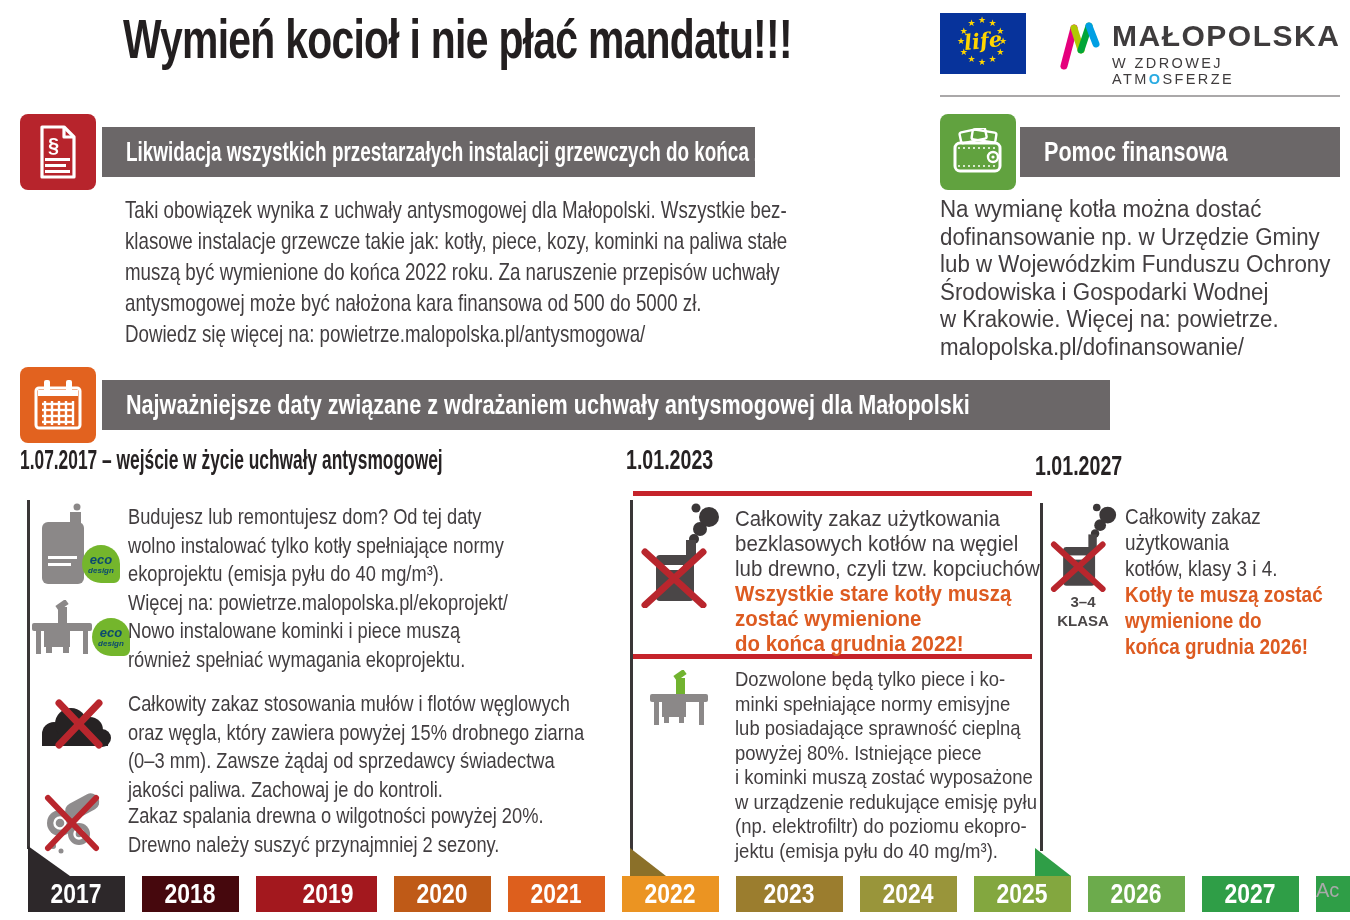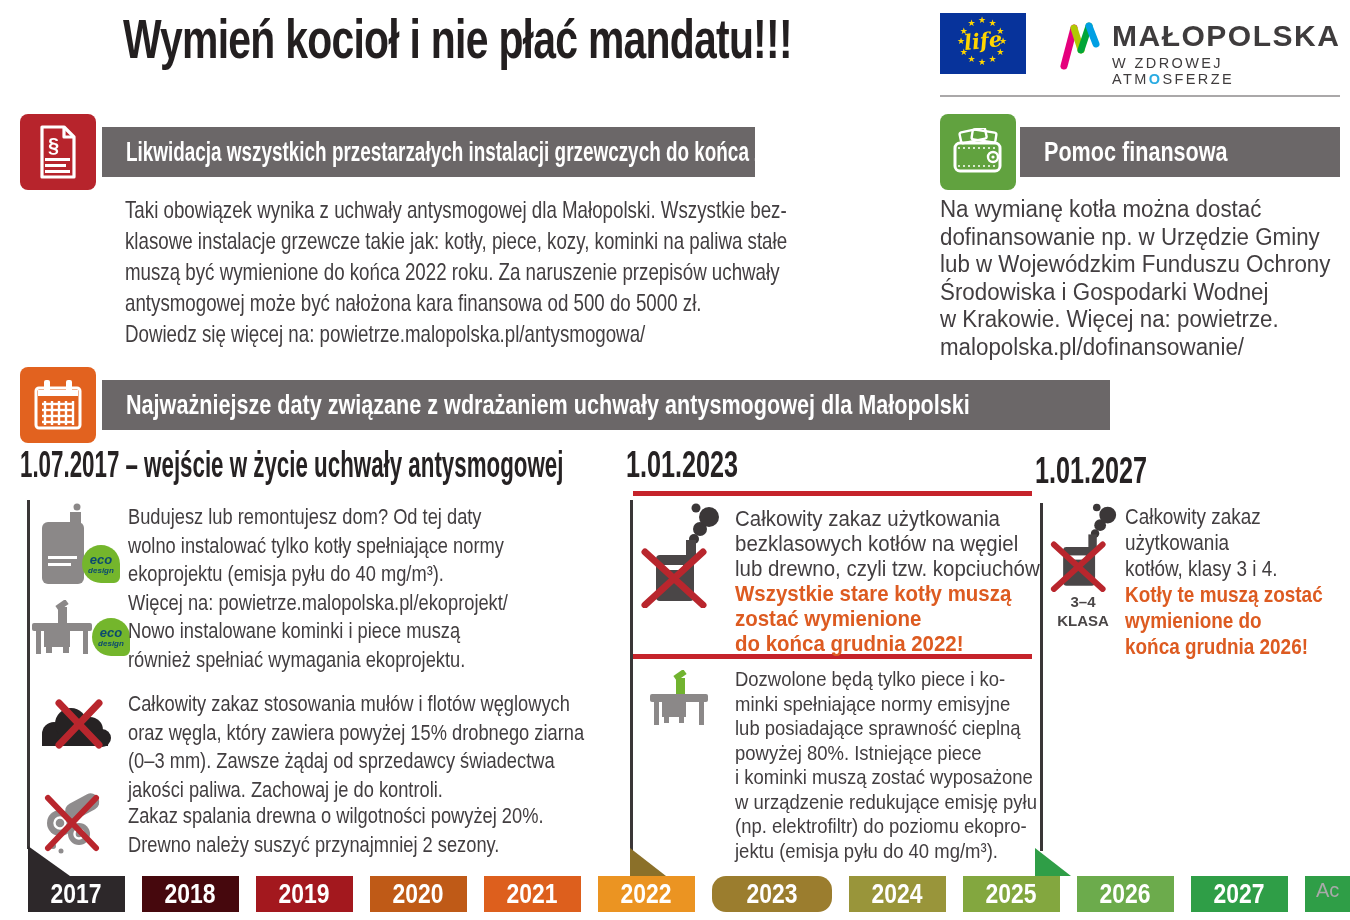--- a/index.html
+++ b/index.html
@@ -36,21 +36,21 @@
   .bar2{left:1020px;top:127px;width:320px;}
   .bar3{left:102px;top:380px;width:1008px;}
   .bar-label{font-size:27px;font-weight:bold;color:#fff;}
 
   
   .para{position:absolute;white-space:pre-line;transform-origin:0 0;color:#423e40;}
   .p-left{left:125px;top:194px;width:1020px;font-size:24px;line-height:31px;transform:scaleX(.78);}
   .p-right{left:940px;top:196px;width:450px;font-size:23.5px;line-height:27.5px;transform:scaleX(.95);}
 
   
-  .date-h{position:absolute;font-size:36px;font-weight:bold;color:#262223;}
+  .date-h{position:absolute;font-size:28px;font-weight:bold;color:#262223;}
   .h2017{left:20px;top:444px;} .h2023{left:626px;top:444px;} .h2027{left:1035px;top:450px;}
   .spine{position:absolute;width:3px;background:#3a3637;}
   .sp1{left:27px;top:500px;height:349px;} .sp2{left:630px;top:500px;height:351px;}
   .sp3{left:1040px;top:503px;height:348px;}
   .redline{position:absolute;height:5px;background:#c5232b;}
   .rl1{left:633px;top:491px;width:399px;} .rl2{left:633px;top:654px;width:399px;}
 
   .p-item{font-size:21.5px;line-height:28.5px;transform:scaleX(.85);width:720px;}
   .it1{left:128px;top:503px;} .it2{left:128px;top:617px;}
   .it3{left:128px;top:690px;} .it4{left:128px;top:802px;}
@@ -369,33 +369,33 @@
         <polygon points="0,0 0,28 36,28" fill="#2f9e47"></polygon>
       </svg>
   </div>
   <div class="year-bar">
       <div class="year-seg" style="background: rgb(45, 40, 42); width: 97px;">
         <span class="year-label">2017</span>
       </div>
       <div class="year-seg" style="background: rgb(70, 8, 13); width: 97px;">
         <span class="year-label">2018</span>
       </div>
-      <div class="year-seg" style="background: rgb(163, 24, 30); width: 97px;">
+      <div class="year-seg" style="background: rgb(163, 24, 30); width: 97px; padding-left: 24px;">
         <span class="year-label">2019</span>
       </div>
       <div class="year-seg" style="background: rgb(191, 90, 23); width: 97px;">
         <span class="year-label">2020</span>
       </div>
       <div class="year-seg" style="background: rgb(221, 95, 29); width: 97px;">
         <span class="year-label">2021</span>
       </div>
       <div class="year-seg" style="background: rgb(235, 148, 34); width: 97px;">
         <span class="year-label">2022</span>
       </div>
-      <div class="year-seg" style="background: rgb(155, 125, 46); width: 120px; border-radius: 14px;">
+      <div class="year-seg" style="background: rgb(155, 125, 46); width: 107px;">
         <span class="year-label">2023</span>
       </div>
       <div class="year-seg" style="background: rgb(153, 149, 58); width: 97px;">
         <span class="year-label">2024</span>
       </div>
       <div class="year-seg" style="background: rgb(131, 167, 63); width: 97px;">
         <span class="year-label">2025</span>
       </div>
       <div class="year-seg" style="background: rgb(108, 171, 76); width: 97px;">
         <span class="year-label">2026</span>

